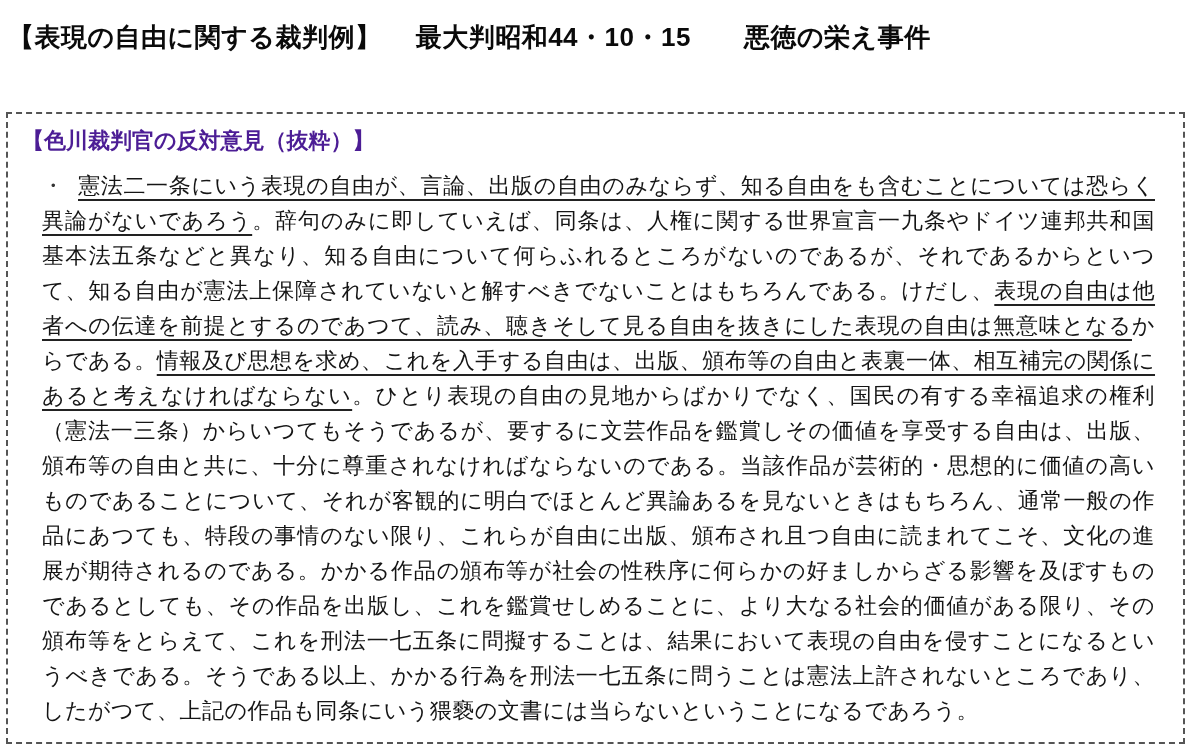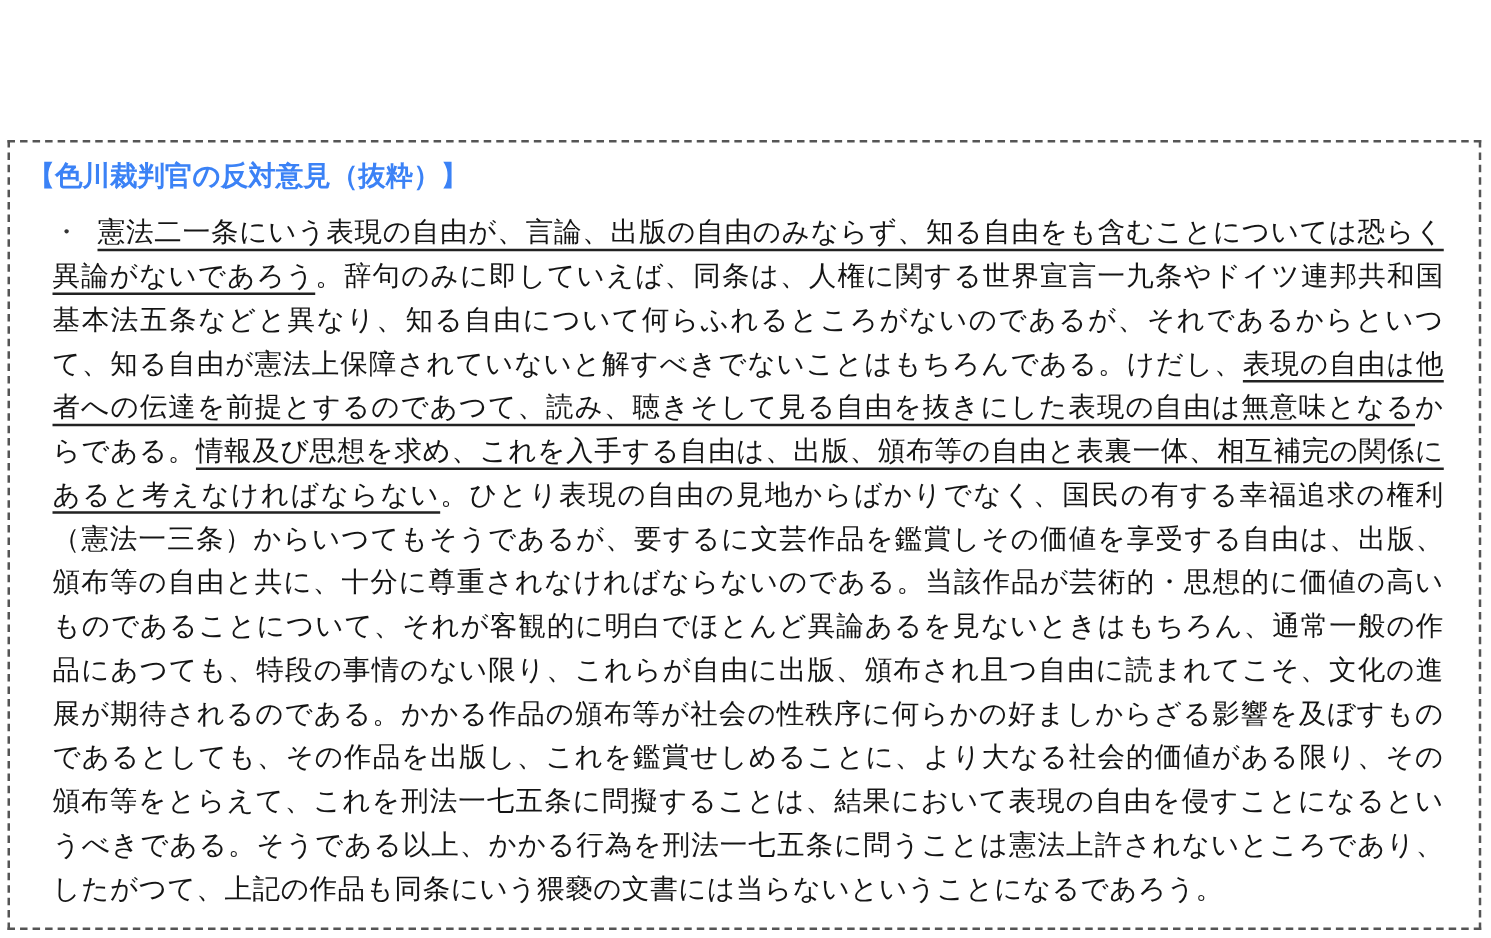--- a/index.html
+++ b/index.html
@@ -35,21 +35,21 @@
     height: 632px;
     border: 2px dashed #555555;
     box-sizing: border-box;
     background: #ffffff;
   }
   .box-header {
     margin: 0;
     padding: 12px 14px 0 14px;
     font-size: 22px;
     font-weight: bold;
-    color: #3b82f6;
+    color: #4c1d95;
   }
   .opinion-paragraph {
     margin: 12px 28px 0 34px;
     font-size: 22px;
     line-height: 35px;
     text-align: justify;
     text-justify: inter-character;
     color: #151515;
     letter-spacing: 0.5px;
   }
@@ -63,19 +63,20 @@
     text-decoration: underline;
     text-decoration-color: #222222;
     text-decoration-thickness: 1.5px;
     text-underline-offset: 6px;
   }
 </style>
 </head>
 <body>
 
 <div class="page">
+  <h1 class="title">【表現の自由に関する裁判例】　 最大判昭和44・10・15　　悪徳の栄え事件</h1>
 
   <section class="opinion-box">
     <h2 class="box-header">【色川裁判官の反対意見（抜粋）】</h2>
 
     <p class="opinion-paragraph"><span class="bullet">・</span><span><span class="seg u">憲法二一条にいう表現の自由が、言論、出版の自由のみならず、知る自由をも含むことについては恐らく異論がないであろう</span><span class="seg">。辞句のみに即していえば、同条は、人権に関する世界宣言一九条やドイツ連邦共和国基本法五条などと異なり、知る自由について何らふれるところがないのであるが、それであるからといつて、知る自由が憲法上保障されていないと解すべきでないことはもちろんである。けだし、</span><span class="seg u">表現の自由は他者への伝達を前提とするのであつて、読み、聴きそして見る自由を抜きにした表現の自由は無意味となる</span><span class="seg">からである。</span><span class="seg u">情報及び思想を求め、これを入手する自由は、出版、頒布等の自由と表裏一体、相互補完の関係にあると考えなければならない</span><span class="seg">。ひとり表現の自由の見地からばかりでなく、国民の有する幸福追求の権利（憲法一三条）からいつてもそうであるが、要するに文芸作品を鑑賞しその価値を享受する自由は、出版、頒布等の自由と共に、十分に尊重されなければならないのである。当該作品が芸術的・思想的に価値の高いものであることについて、それが客観的に明白でほとんど異論あるを見ないときはもちろん、通常一般の作品にあつても、特段の事情のない限り、これらが自由に出版、頒布され且つ自由に読まれてこそ、文化の進展が期待されるのである。かかる作品の頒布等が社会の性秩序に何らかの好ましからざる影響を及ぼすものであるとしても、その作品を出版し、これを鑑賞せしめることに、より大なる社会的価値がある限り、その頒布等をとらえて、これを刑法一七五条に問擬することは、結果において表現の自由を侵すことになるというべきである。そうである以上、かかる行為を刑法一七五条に問うことは憲法上許されないところであり、したがつて、上記の作品も同条にいう猥褻の文書には当らないということになるであろう。</span></span></p>
   </section>
 </div>
 
 </body></html>

